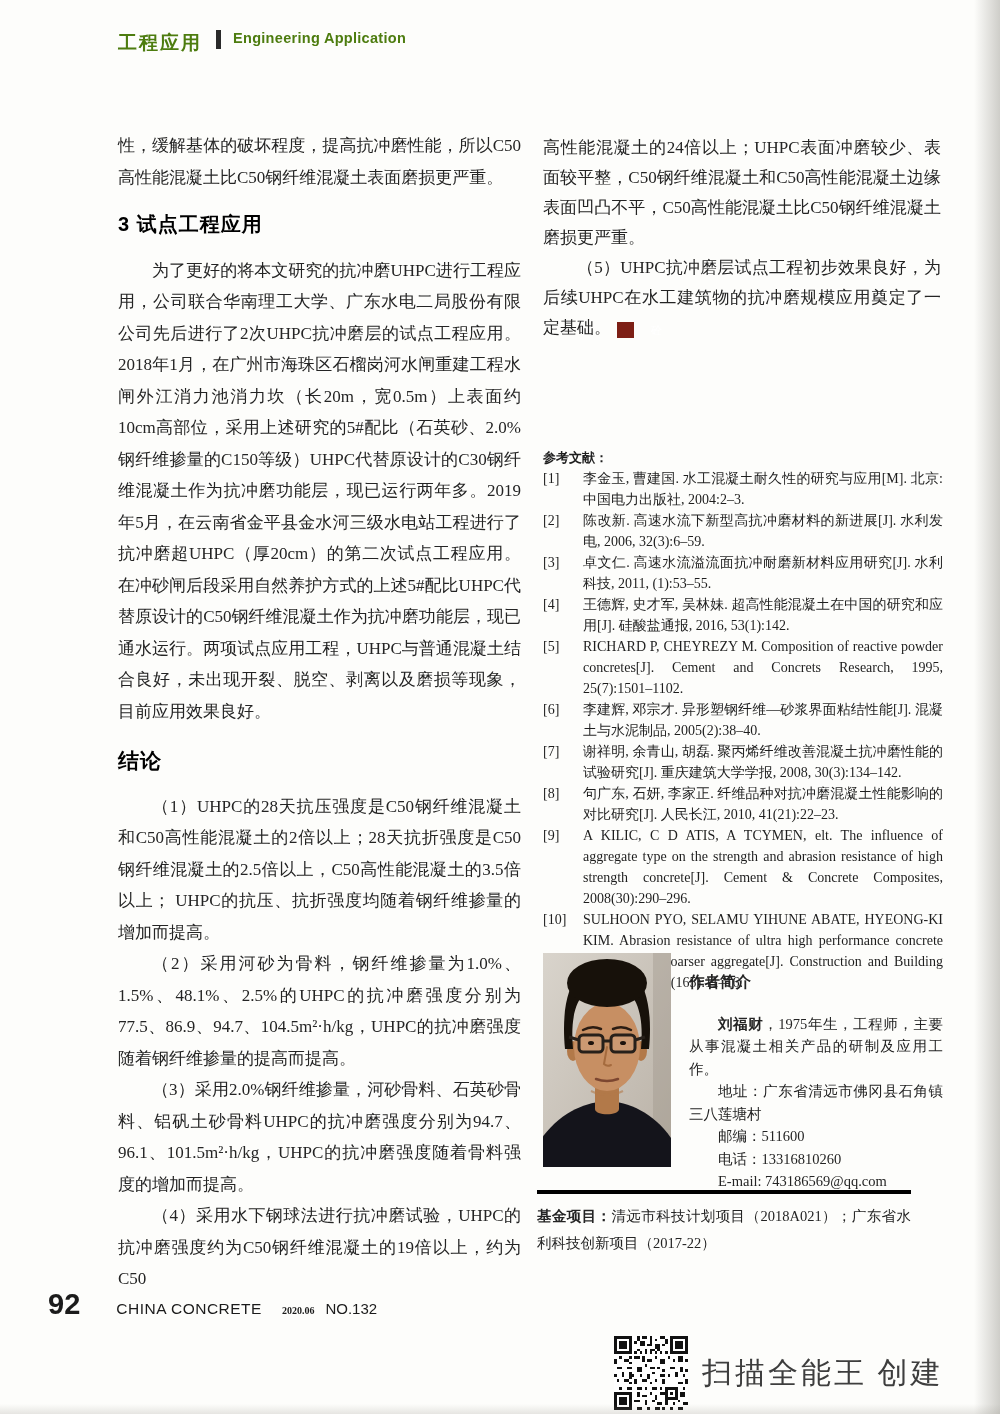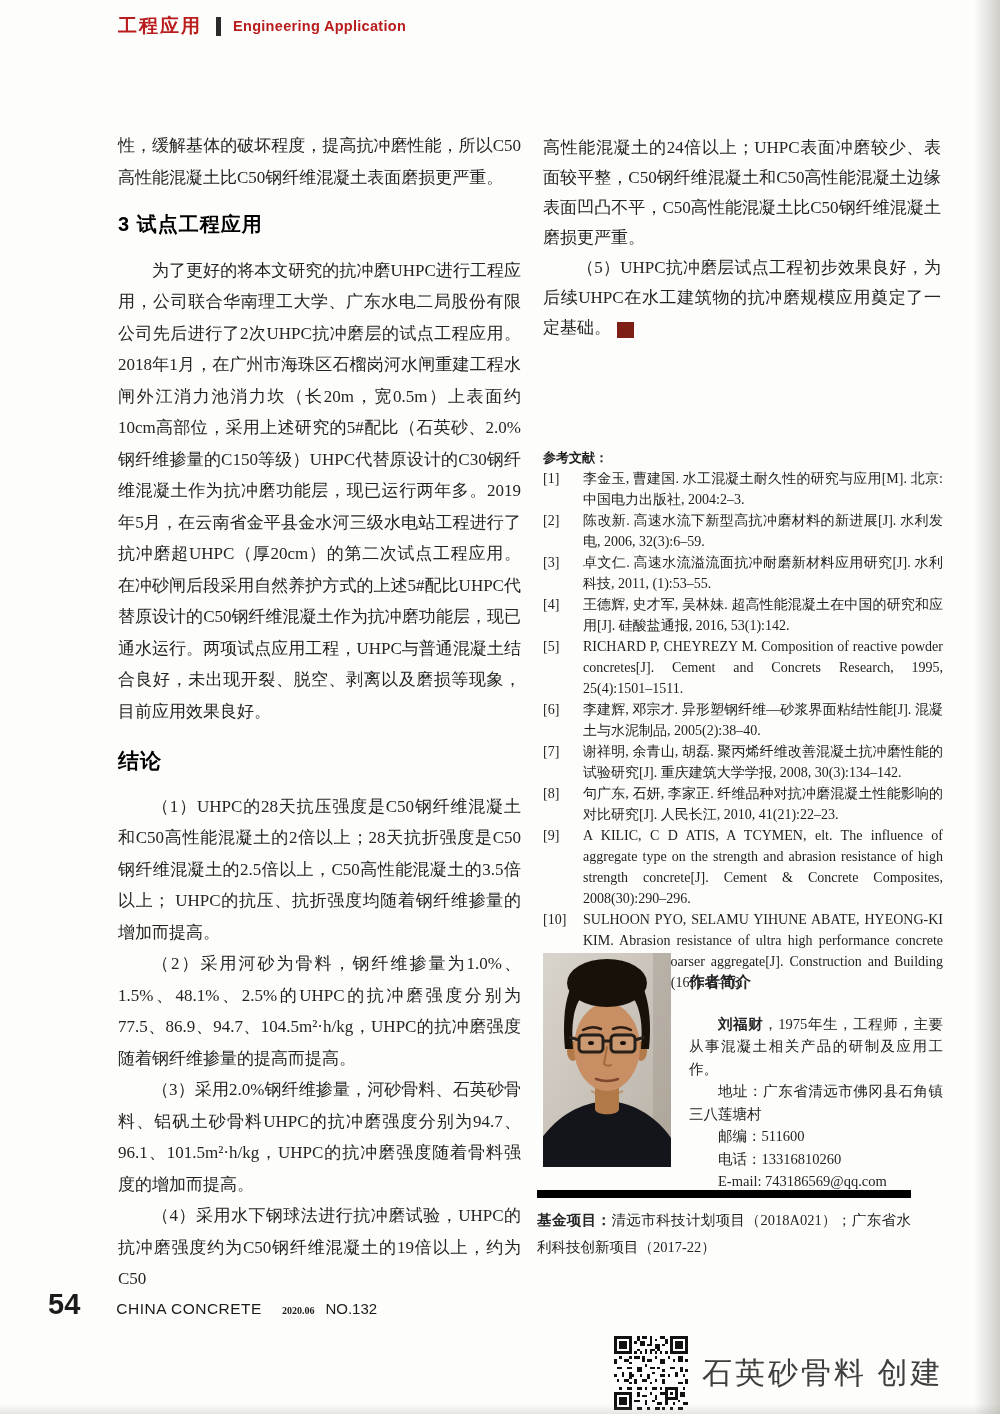--- a/index.html
+++ b/index.html
@@ -18,24 +18,24 @@
     background: linear-gradient(to right, rgba(180,178,172,0), rgba(150,148,140,0.45));
     pointer-events: none;
   }
   .scan-edge-bottom {
     position: absolute; bottom: 0; left: 0; width: 100%; height: 10px;
     background: linear-gradient(to bottom, rgba(180,178,172,0), rgba(160,158,150,0.25));
     pointer-events: none;
   }
   
   .hdr {
-    position: absolute; left: 118px; top: 13px;
-    display: flex; align-items: center;
+    position: absolute; left: 118px; top: 30px;
+    display: flex; align-items: flex-start;
     font-family: "Liberation Sans", "DejaVu Sans", sans-serif;
-    color: #b91c1c;
+    color: #4d7c0f;
   }
   .hdr .cn { font-size: 19px; font-weight: bold; letter-spacing: 2px; }
   .hdr .bar { display: inline-block; width: 5px; height: 19px; background: #2a2a2a; margin: 0 12px 0 14px; }
   .hdr .en { font-size: 14.5px; font-weight: bold; letter-spacing: 0.3px; }
 
   
   .col-left {
     position: absolute; left: 118px; top: 130px; width: 403px;
     font-size: 17px; line-height: 31.5px; text-align: justify;
   }
@@ -80,21 +80,21 @@
     background: #c9c3bb; overflow: hidden;
   }
   .author .txt { overflow: hidden; font-size: 14.5px; line-height: 22.5px; padding-top: 18px; text-align: justify; }
   .author .txt .atitle { font-weight: bold; font-size: 15.5px; margin-bottom: 19px; }
   .author .txt p { text-indent: 2em; }
   .author .txt b { font-weight: bold; }
 
   
   .fund {
     position: absolute; left: 537px; top: 1190px; width: 374px;
-    border-top: 8px solid #000000; padding-top: 9px;
+    border-top: 4px solid #000000; padding-top: 9px;
     font-size: 14.5px; line-height: 27px; text-align: justify;
   }
   .fund .lbl { font-weight: bold; }
 
   
   .footer {
     position: absolute; left: 48px; top: 1288px;
     display: flex; align-items: baseline;
     font-family: "Liberation Sans", "DejaVu Sans", sans-serif; color: #1b1b1b;
   }
@@ -154,21 +154,21 @@
     <div class="ref">
         <span class="num">[3]</span>
         <span class="txt">卓文仁. 高速水流溢流面抗冲耐磨新材料应用研究[J]. 水利科技, 2011, (1):53–55.</span>
       </div>
     <div class="ref">
         <span class="num">[4]</span>
         <span class="txt">王德辉, 史才军, 吴林妹. 超高性能混凝土在中国的研究和应用[J]. 硅酸盐通报, 2016, 53(1):142.</span>
       </div>
     <div class="ref">
         <span class="num">[5]</span>
-        <span class="txt">RICHARD P, CHEYREZY M. Composition of reactive powder concretes[J]. Cement and Concrets Research, 1995, 25(4):1501–1511.</span>
+        <span class="txt">RICHARD P, CHEYREZY M. Composition of reactive powder concretes[J]. Cement and Concrets Research, 1995, 25(7):1501–1102.</span>
       </div>
     <div class="ref">
         <span class="num">[6]</span>
         <span class="txt">李建辉, 邓宗才. 异形塑钢纤维—砂浆界面粘结性能[J]. 混凝土与水泥制品, 2005(2):38–40.</span>
       </div>
     <div class="ref">
         <span class="num">[7]</span>
         <span class="txt">谢祥明, 余青山, 胡磊. 聚丙烯纤维改善混凝土抗冲磨性能的试验研究[J]. 重庆建筑大学学报, 2008, 30(3):134–142.</span>
       </div>
     <div class="ref">
@@ -224,21 +224,21 @@
       <p>电话：13316810260</p>
       <p>E-mail: 743186569@qq.com</p>
     </div>
   </div>
 
   <div class="fund">
     <span class="lbl">基金项目：</span><span>清远市科技计划项目（2018A021）；广东省水利科技创新项目（2017-22）</span>
   </div>
 
   <div class="footer">
-    <span class="pg">54</span>
+    <span class="pg">92</span>
     <span class="jn">CHINA CONCRETE</span>
     <span class="iss">2020.06</span>
     <span class="no">NO.132</span>
   </div>
 
   <div class="camscan">
     <svg class="qr" viewBox="0 0 29 29" xmlns="http://www.w3.org/2000/svg" shape-rendering="crispEdges">
       <rect width="29" height="29" fill="#ffffff"></rect>
       <g fill="#111111">
         <rect x="0" y="0" width="7" height="7"></rect>
@@ -345,18 +345,18 @@
           <rect x="25" y="25" width="1" height="1"></rect>
           <rect x="27" y="26" width="2" height="1"></rect>
         <rect x="9" y="28" width="2" height="1"></rect>
           <rect x="13" y="28" width="1" height="1"></rect>
           <rect x="16" y="28" width="2" height="1"></rect>
           <rect x="19" y="28" width="1" height="1"></rect>
           <rect x="22" y="28" width="1" height="1"></rect>
           <rect x="25" y="28" width="2" height="1"></rect>
       </g>
     </svg>
-    <span class="wm">石英砂骨料 创建</span>
+    <span class="wm">扫描全能王 创建</span>
   </div>
 
   <div class="scan-edge"></div>
   <div class="scan-edge-bottom"></div>
 </div>
 
 </body></html>

